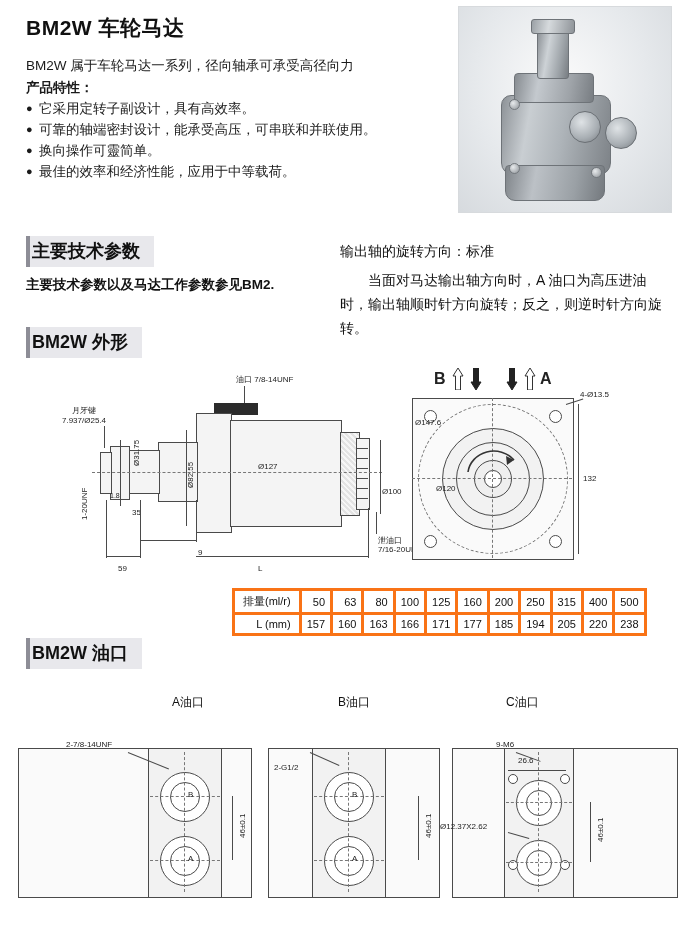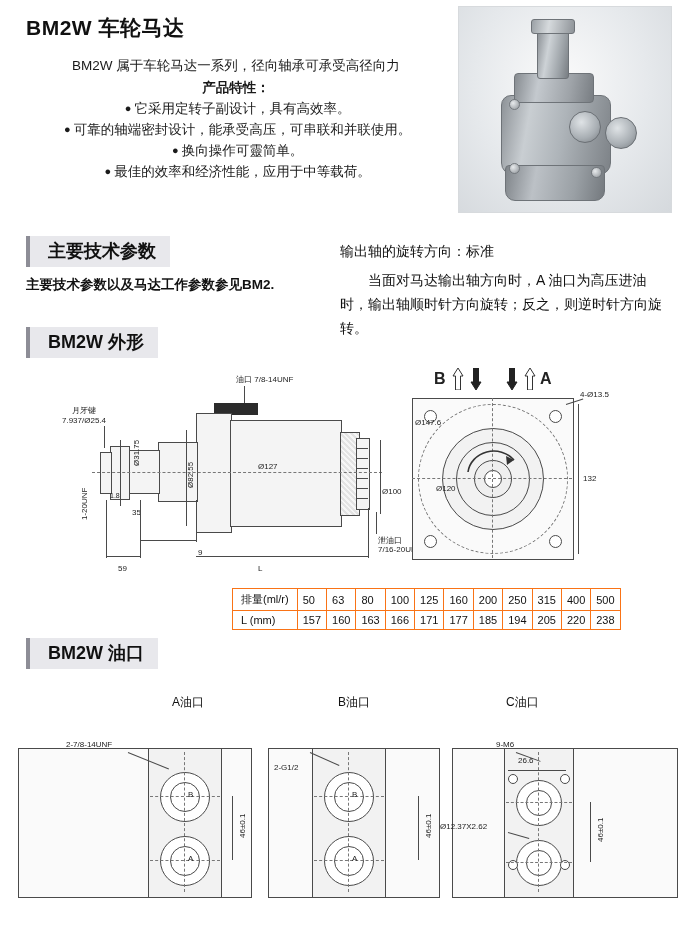--- a/index.html
+++ b/index.html
@@ -32,34 +32,33 @@
     color: #111;
     white-space: nowrap;
   }
   .section-head {
     position: absolute;
     font-size: 18px;
     font-weight: bold;
     color: #111;
     background: #e8e8ec;
     border-left: 4px solid #8d8d96;
-    padding: 3px 14px 4px 18px;
+    padding: 3px 14px 4px 2px;
     white-space: nowrap;
   }
 
   
   .intro {
     position: absolute;
     left: 26px;
     top: 56px;
     width: 420px;
     font-size: 13.5px;
     line-height: 20px;
     color: #1a1a1a;
-    text-align: center;
   }
   .intro .lead { display: block; }
   .feat-label {
     display: block;
     margin-top: 2px;
     font-weight: bold;
   }
   .feat {
     display: block;
     font-size: 13.5px;
@@ -240,23 +239,23 @@
   .disp-table {
     position: absolute;
     left: 232px;
     top: 588px;
     border-collapse: collapse;
     font-size: 11px;
     color: #111;
     background: #fff;
   }
   .disp-table td {
-    border: 1px solid #f97316;
+    border: 3px solid #f97316;
     padding: 3px 5px;
-    text-align: left;
+    text-align: right;
     white-space: nowrap;
   }
   .disp-table td.rowhead {
     padding: 3px 8px;
     font-weight: normal;
   }
 
   
   .port-cap {
     position: absolute;

